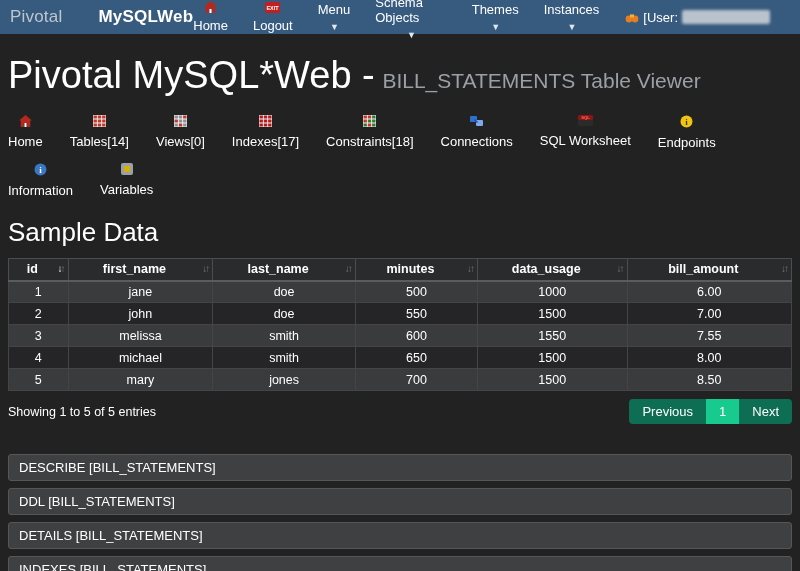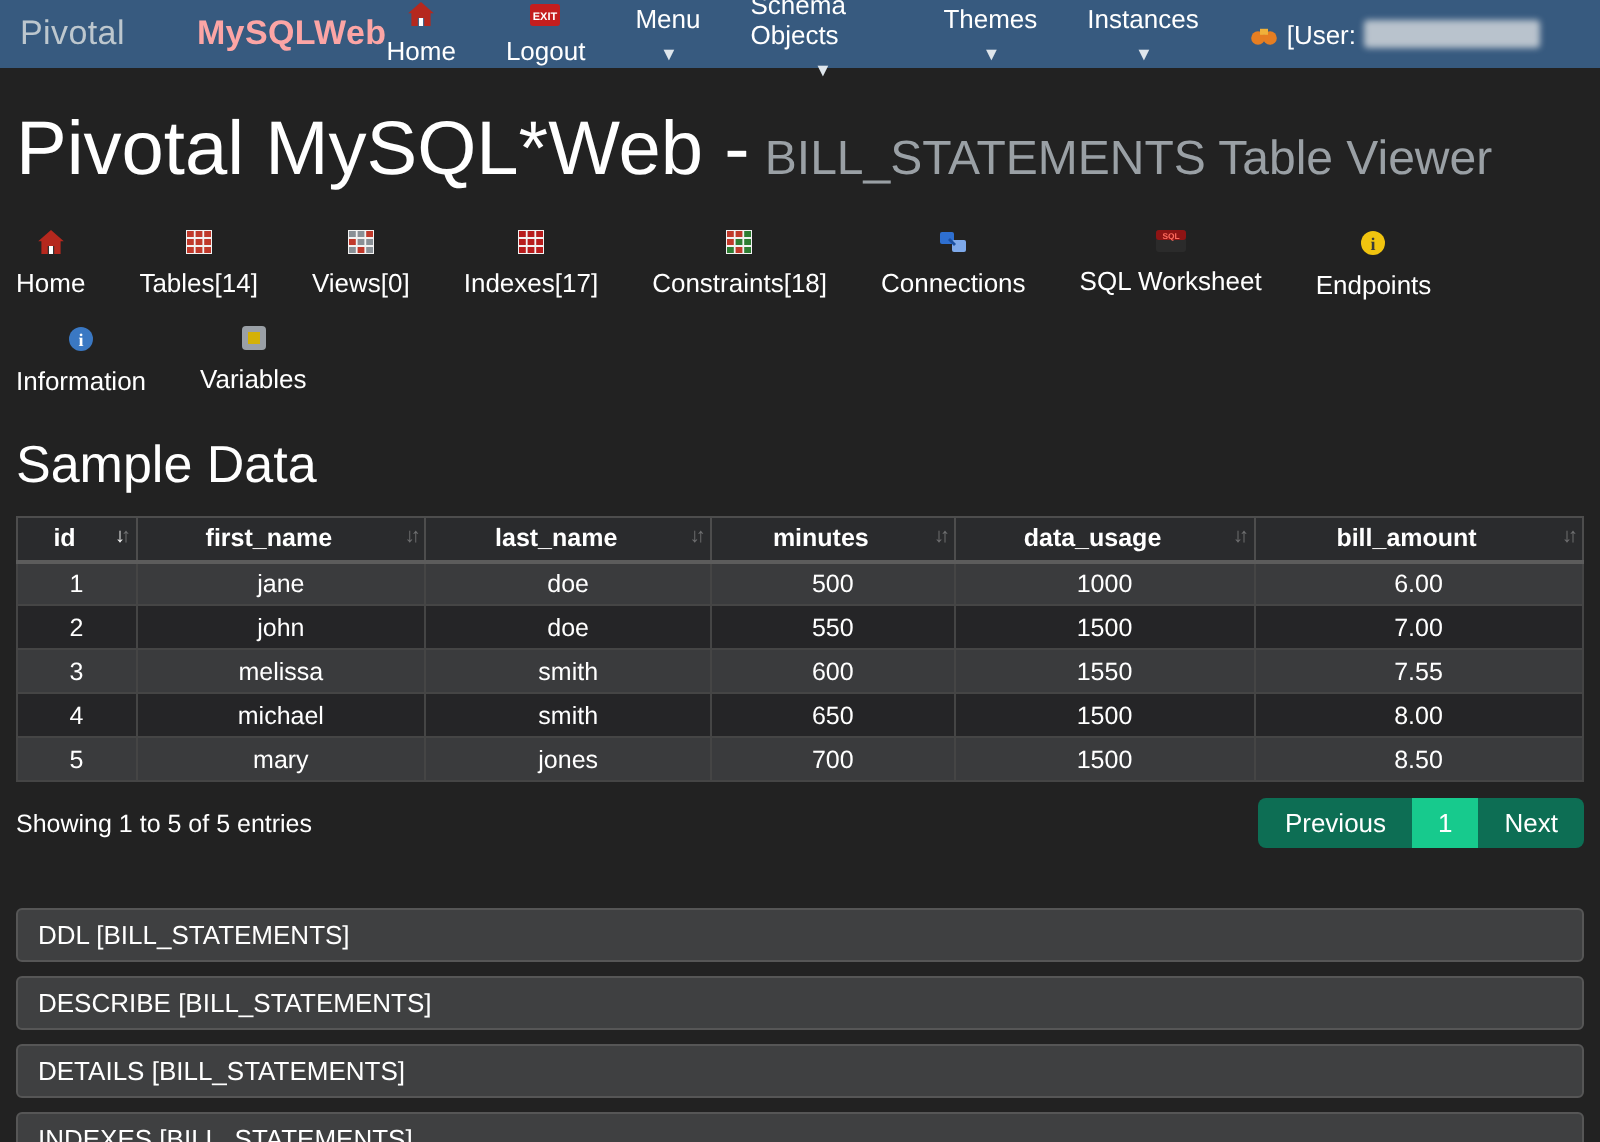--- a/index.html
+++ b/index.html
@@ -15,40 +15,40 @@
   
   .navbar {
     height:34px;
     background:#375a7f;
     display:flex;
     align-items:center;
     padding:0 30px 0 10px;
   }
   .brand { font-size:17px; letter-spacing:.2px; cursor:pointer; }
   .brand .b1 { color:#bdc7ce; }
-  .brand .b2 { color:#fca5a5; font-weight:bold;padding-left:36px; }
+  .brand .b2 { color:#ffffff; font-weight:bold;padding-left:36px; }
   .nav-links {
     margin-left:auto;
     display:flex;
     align-items:center;
     gap:25px;
     font-size:13px;
   }
   .nav-item { display:flex; align-items:center; gap:5px; cursor:pointer; color:#fff; }
   .caret { font-size:9px; color:#dfe6ec; margin-left:1px; }
   .user-block { display:flex; align-items:center; gap:4px; }
   .redacted {
     width:88px; height:14px; border-radius:2px;
     background:#b9c3cd; filter:blur(1.5px); display:inline-block;
   }
 
   
   .page-header { padding:20px 8px 8px 8px; }
   .page-title { font-size:38px; font-weight:500; color:#fff; display:inline; }
-  .page-subtitle { font-size:24px; color:#9aa0a5; display:inline; margin-left:4px; }
+  .page-subtitle { font-size:21px; color:#9aa0a5; display:inline; margin-left:4px; }
 
   
   .toolbar {
     padding:10px 8px 2px 8px;
     display:flex;
     flex-wrap:wrap;
     column-gap:27px;
     row-gap:10px;
     max-width:790px;
   }
@@ -416,18 +416,18 @@
   <div class="table-footer">
     <span class="info">Showing 1 to 5 of 5 entries</span>
     <div class="pagination">
       <button class="page-btn first">Previous</button>
       <button class="page-btn active">1</button>
       <button class="page-btn last">Next</button>
     </div>
   </div>
 
   <div class="panels">
+    <div class="panel">DESCRIBE [BILL_STATEMENTS]</div>
     <div class="panel">DDL [BILL_STATEMENTS]</div>
-    <div class="panel">DESCRIBE [BILL_STATEMENTS]</div>
     <div class="panel">DETAILS [BILL_STATEMENTS]</div>
     <div class="panel">INDEXES [BILL_STATEMENTS]</div>
   </div>
 </div>
 
 </body></html>

